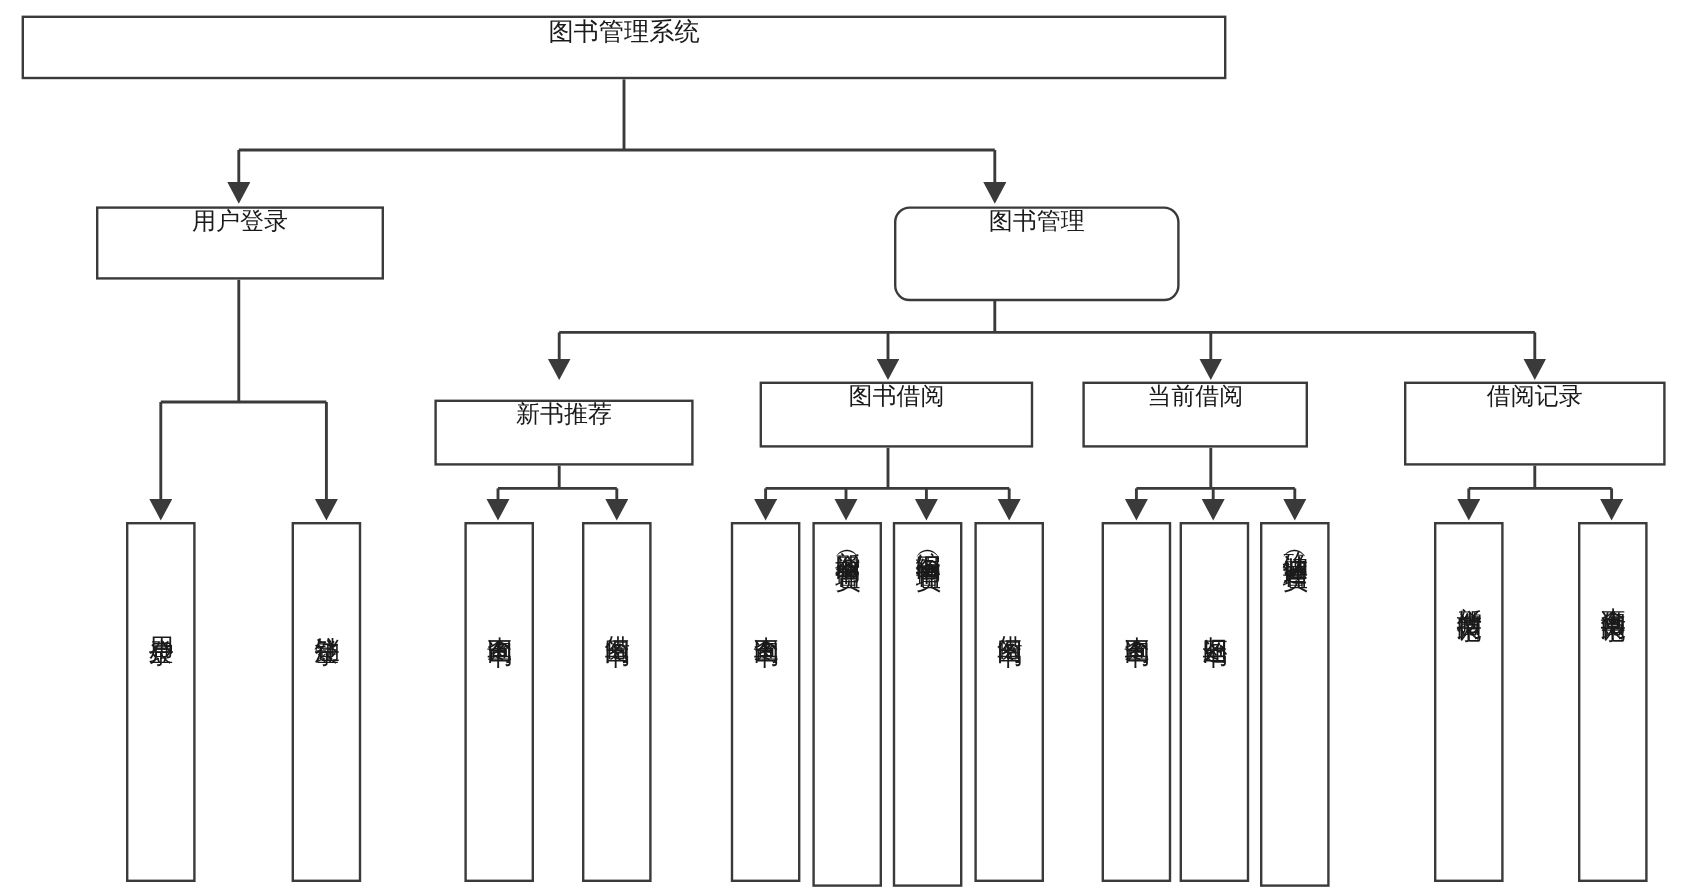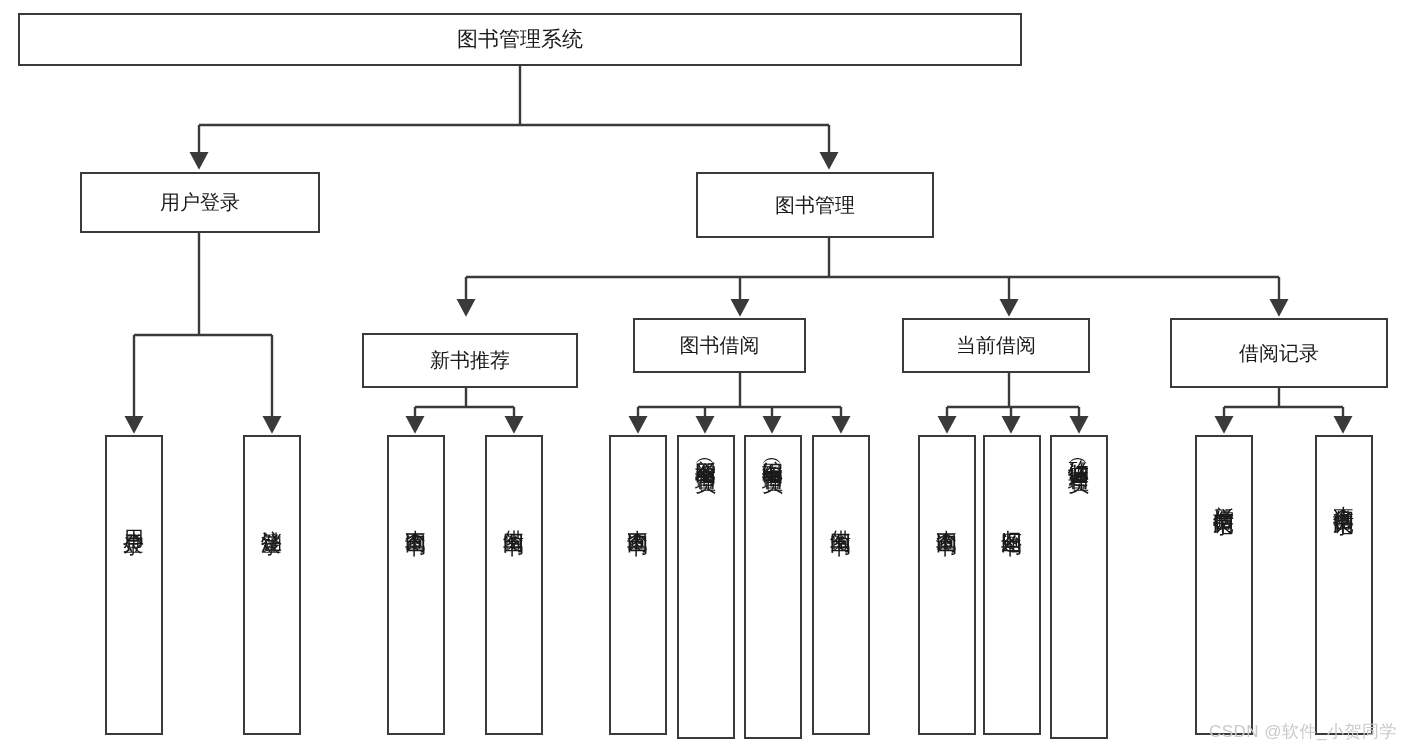--- a/index.html
+++ b/index.html
@@ -14,21 +14,20 @@
   #diagram{
     position:absolute;left:0;top:0;width:1405px;height:747px;
   }
   .svg-layer{position:absolute;left:0;top:0;width:1405px;height:747px;}
   .node{
     position:absolute;
     box-sizing:border-box;
     background:#ffffff;
     border:2px solid #3a3a3a;
     display:flex;
-    align-items:center;
     justify-content:center;
     color:#1a1a1a;
   }
   .node .lbl{
     display:block;
     text-align:center;
     line-height:1.15;
     white-space:nowrap;
   }
   .node-root .lbl{font-size:21px;}
@@ -117,28 +116,28 @@
     </g>
   </svg>
 
   <div class="node node-root" style="left:18px;top:13px;width:1004px;height:53px;">
     <span class="lbl">图书管理系统</span>
   </div>
 
   <div class="node node-l2" style="left:80px;top:172px;width:240px;height:61px;">
     <span class="lbl">用户登录</span>
   </div>
-  <div class="node node-l2" style="left:696px;top:172px;width:238px;height:66px;">
+  <div class="node node-l2" style="left:745px;top:172px;width:238px;height:79px;border-radius:13px;">
     <span class="lbl">图书管理</span>
   </div>
 
   <div class="node node-l3" style="left:362px;top:333px;width:216px;height:55px;">
     <span class="lbl">新书推荐</span>
   </div>
-  <div class="node node-l3" style="left:633px;top:318px;width:173px;height:55px;">
+  <div class="node node-l3" style="left:633px;top:318px;width:228px;height:55px;">
     <span class="lbl">图书借阅</span>
   </div>
   <div class="node node-l3" style="left:902px;top:318px;width:188px;height:55px;">
     <span class="lbl">当前借阅</span>
   </div>
   <div class="node node-l3" style="left:1170px;top:318px;width:218px;height:70px;">
     <span class="lbl">借阅记录</span>
   </div>
 
   <div class="node node-leaf mid2" style="left:105px;top:435px;width:58px;height:300px;">
@@ -178,14 +177,13 @@
     <span class="lbl">确认归还（管理员）</span>
   </div>
 
   <div class="node node-leaf mid" style="left:1195px;top:435px;width:58px;height:300px;">
     <span class="lbl">新增借阅记录</span>
   </div>
   <div class="node node-leaf mid" style="left:1315px;top:435px;width:58px;height:300px;">
     <span class="lbl">查询借阅记录</span>
   </div>
 
-  <div id="watermark">CSDN @软件_小贺同学</div>
 </div>
 
 </body></html>

